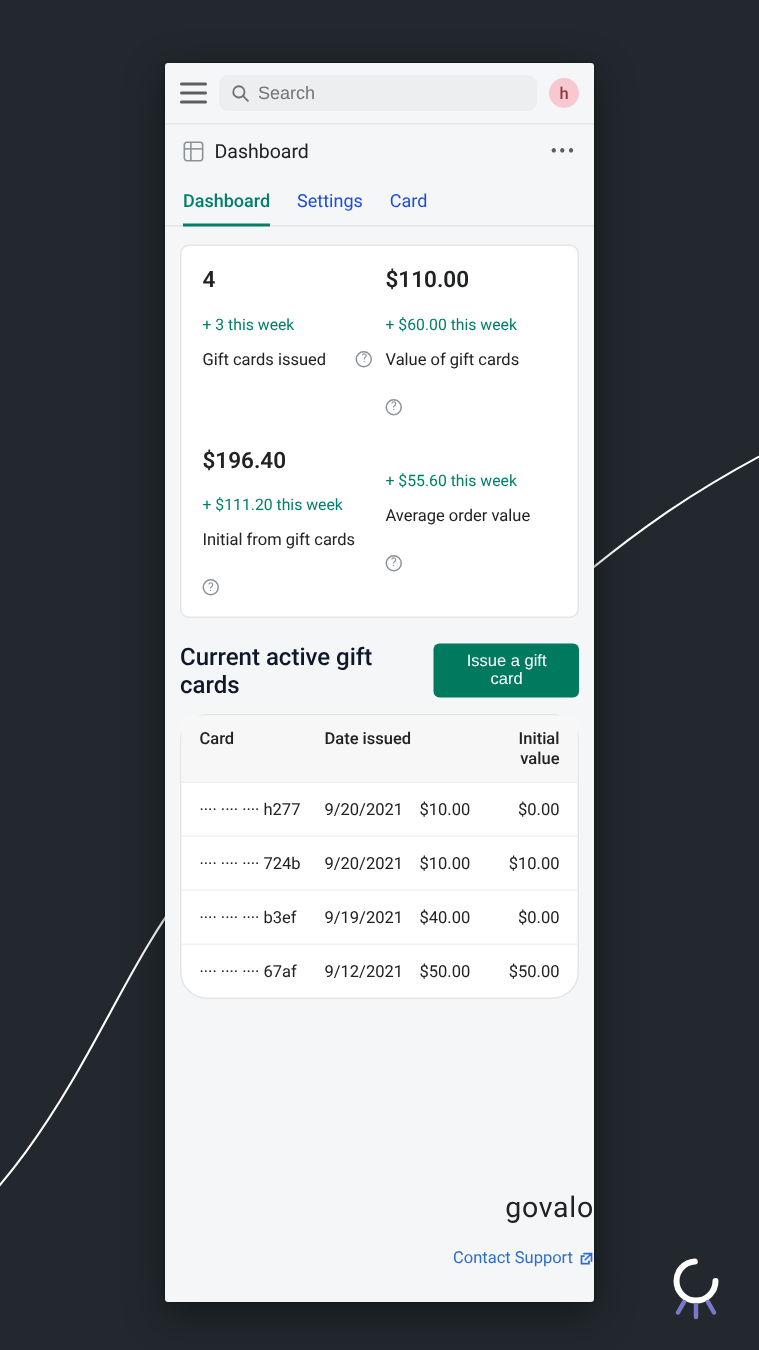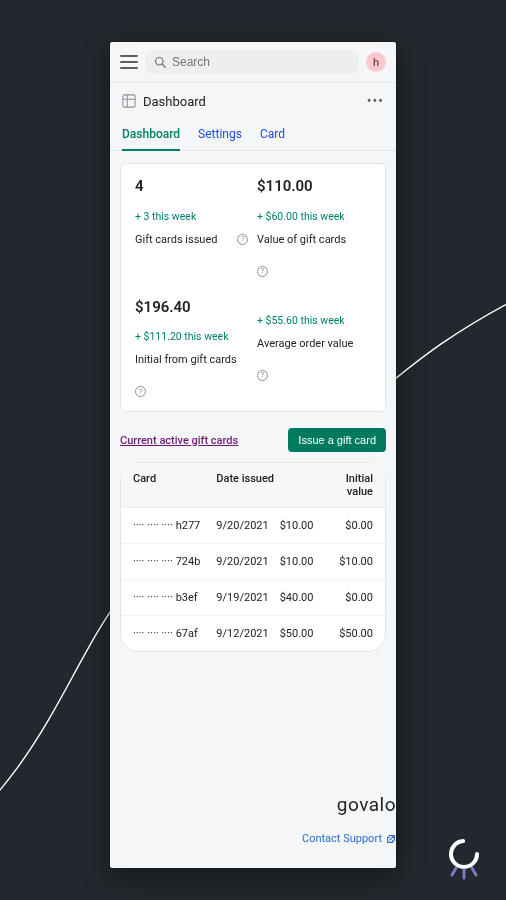--- a/index.html
+++ b/index.html
@@ -102,25 +102,25 @@
       width: 11px; height: 11px; border: 1px solid #8c9196; border-radius: 50%;
       display: inline-flex; align-items: center; justify-content: center;
       font-size: 8px; color: #8c9196; line-height: 1;
     }
 
     
     .section-header {
       display: flex; align-items: center; justify-content: space-between;
       margin: 16px 10px 0;
     }
-    .section-title { font-size: 11px; font-weight: 500; color: #701a75; text-decoration: underline; }
+    .section-title { font-size: 16px; font-weight: 500; color: #0f172a; }
     .btn-primary {
       background: #007a5f; color: #fff; border: none;
       border-radius: 4px; padding: 6px 10px;
-      font-size: 11px; font-weight: 500; cursor: pointer; text-align: right;
+      font-size: 11px; font-weight: 500; cursor: pointer;
     }
 
     
     .table-card {
       background: #fff; border: 1px solid #e4e5e7; border-radius: 18px;
       margin: 10px 10px 0; font-size: 11px; color: #202223;
     }
     .t-head {
       display: grid;
       grid-template-columns: 1.25fr 0.95fr 0.7fr 0.7fr;

